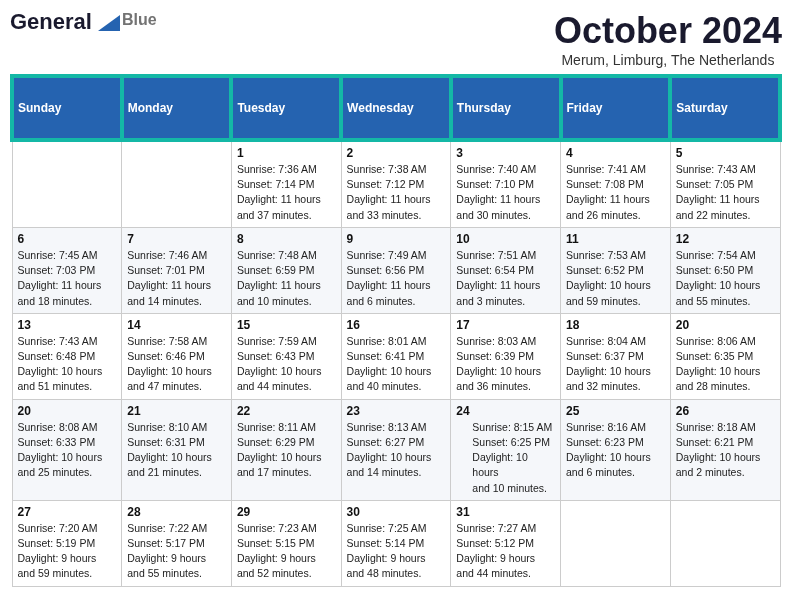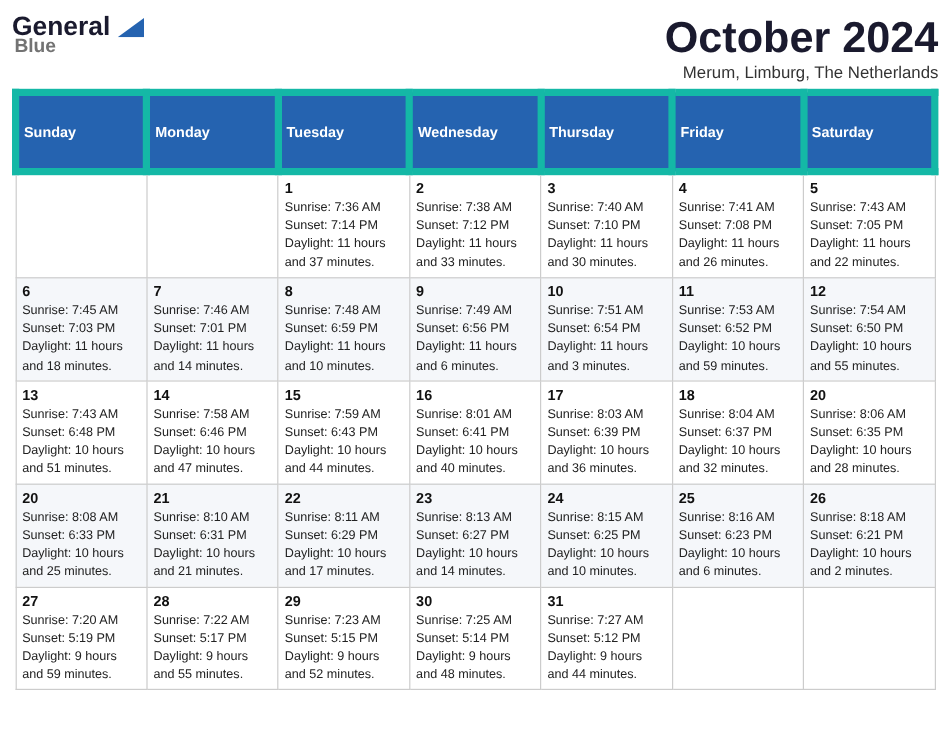--- a/index.html
+++ b/index.html
@@ -11,31 +11,31 @@
       padding: 10px;
     }
     .header {
       display: flex;
       justify-content: space-between;
       align-items: flex-start;
       margin-bottom: 6px;
     }
     .logo {
       display: flex;
-      flex-direction: column;
-      align-items: flex-start;
+      flex-direction: row;
+      align-items: center;
     }
     .logo-text {
       font-size: 22px;
       font-weight: bold;
       color: #1a1a2e;
       line-height: 1.1;
     }
     .title-section {
-      text-align: right;
+      text-align: center;
     }
     .month-title {
       font-size: 36px;
       font-weight: bold;
       color: #1a1a2e;
     }
     .location {
       font-size: 14px;
       color: #333;
     }
@@ -44,21 +44,21 @@
       border-collapse: collapse;
       font-size: 11px;
     }
     .calendar th {
       background: #2563b0;
       color: #fff;
       padding: 23px 4px;
       text-align: left;
       font-size: 12px;
       font-weight: bold;
-      border: 6px solid #14b8a6;
+      border: 4px solid #14b8a6;
     }
     .calendar td {
       border: 1px solid #ccc;
       vertical-align: top;
       padding: 4px 5px;
       width: 108px;
       min-height: 80px;
       background: #fff;
     }
     .calendar tr:nth-child(even) td {
@@ -279,21 +279,21 @@
         </td>
         <td>
           <div class="day-number">23</div>
           <div class="day-info" style="white-space: pre-line;">Sunrise: 8:13 AM
 Sunset: 6:27 PM
 Daylight: 10 hours
 and 14 minutes.</div>
         </td>
         <td>
           <div class="day-number">24</div>
-          <div class="day-info" style="white-space: pre-line;">Sunrise: 8:15 AM
+          <div class="day-info" style="white-space: pre-line; margin-left: 16px;">Sunrise: 8:15 AM
 Sunset: 6:25 PM
 Daylight: 10 hours
 and 10 minutes.</div>
         </td>
         <td>
           <div class="day-number">25</div>
           <div class="day-info" style="white-space: pre-line;">Sunrise: 8:16 AM
 Sunset: 6:23 PM
 Daylight: 10 hours
 and 6 minutes.</div>

